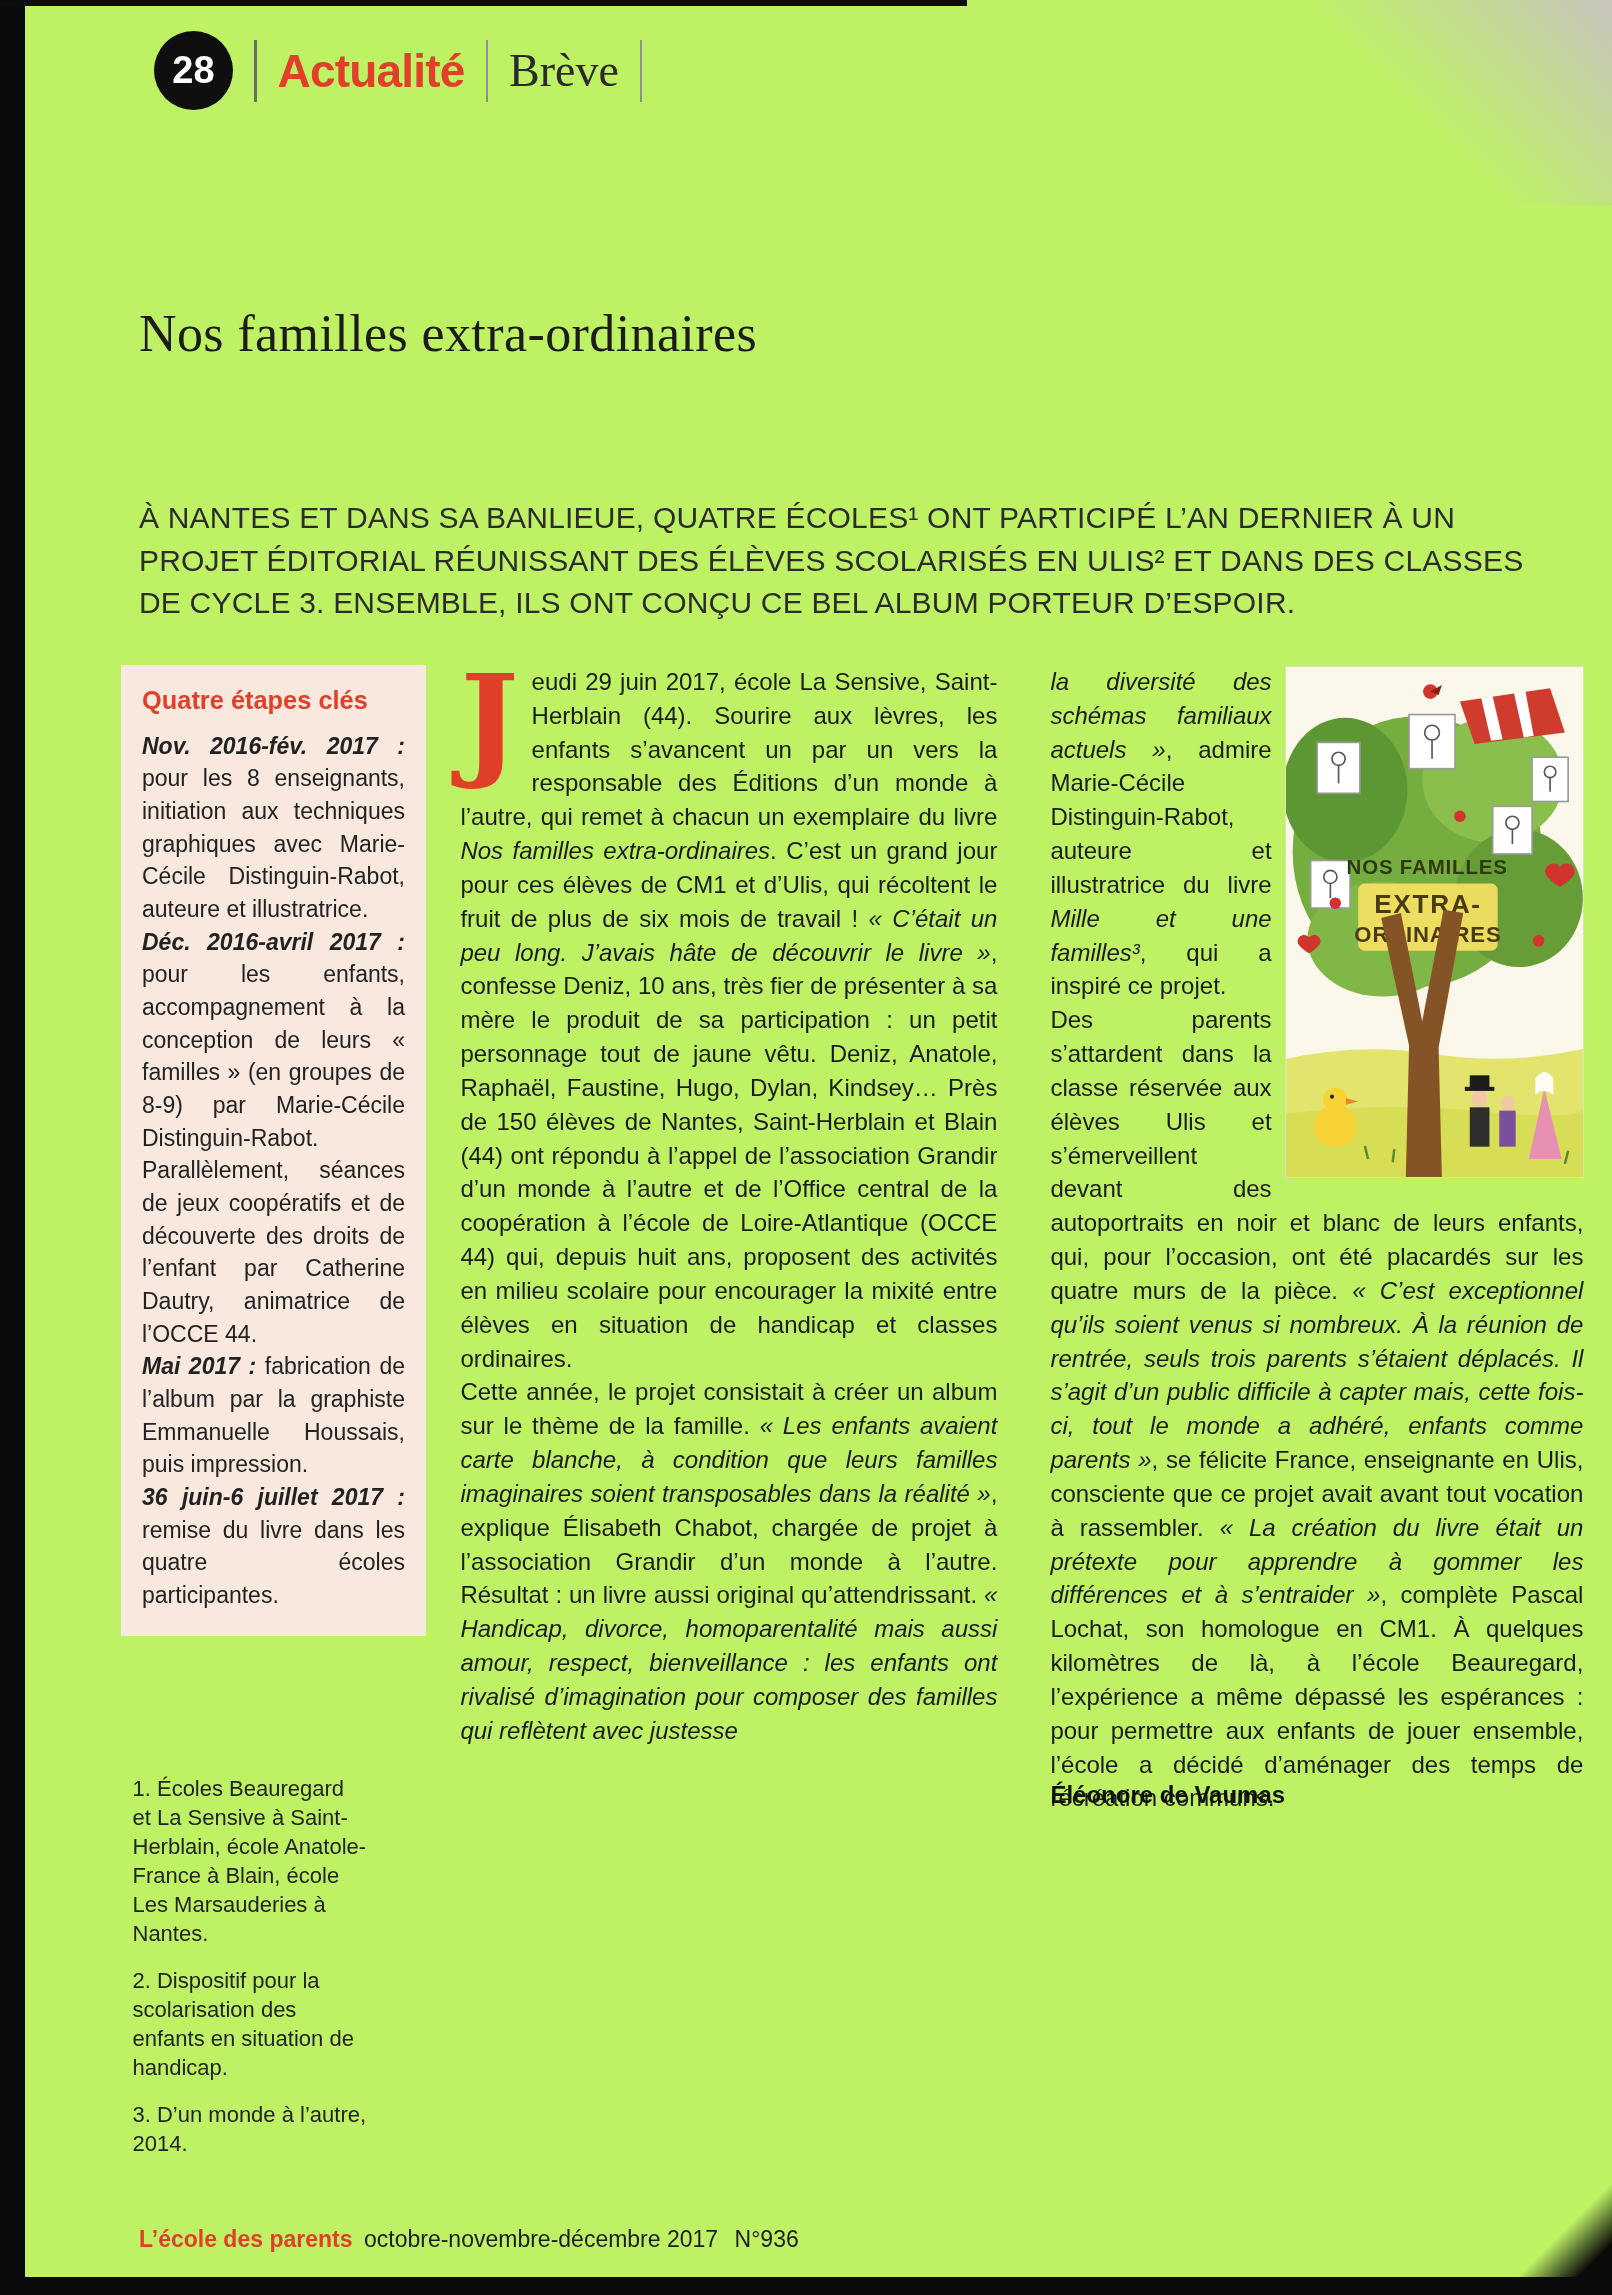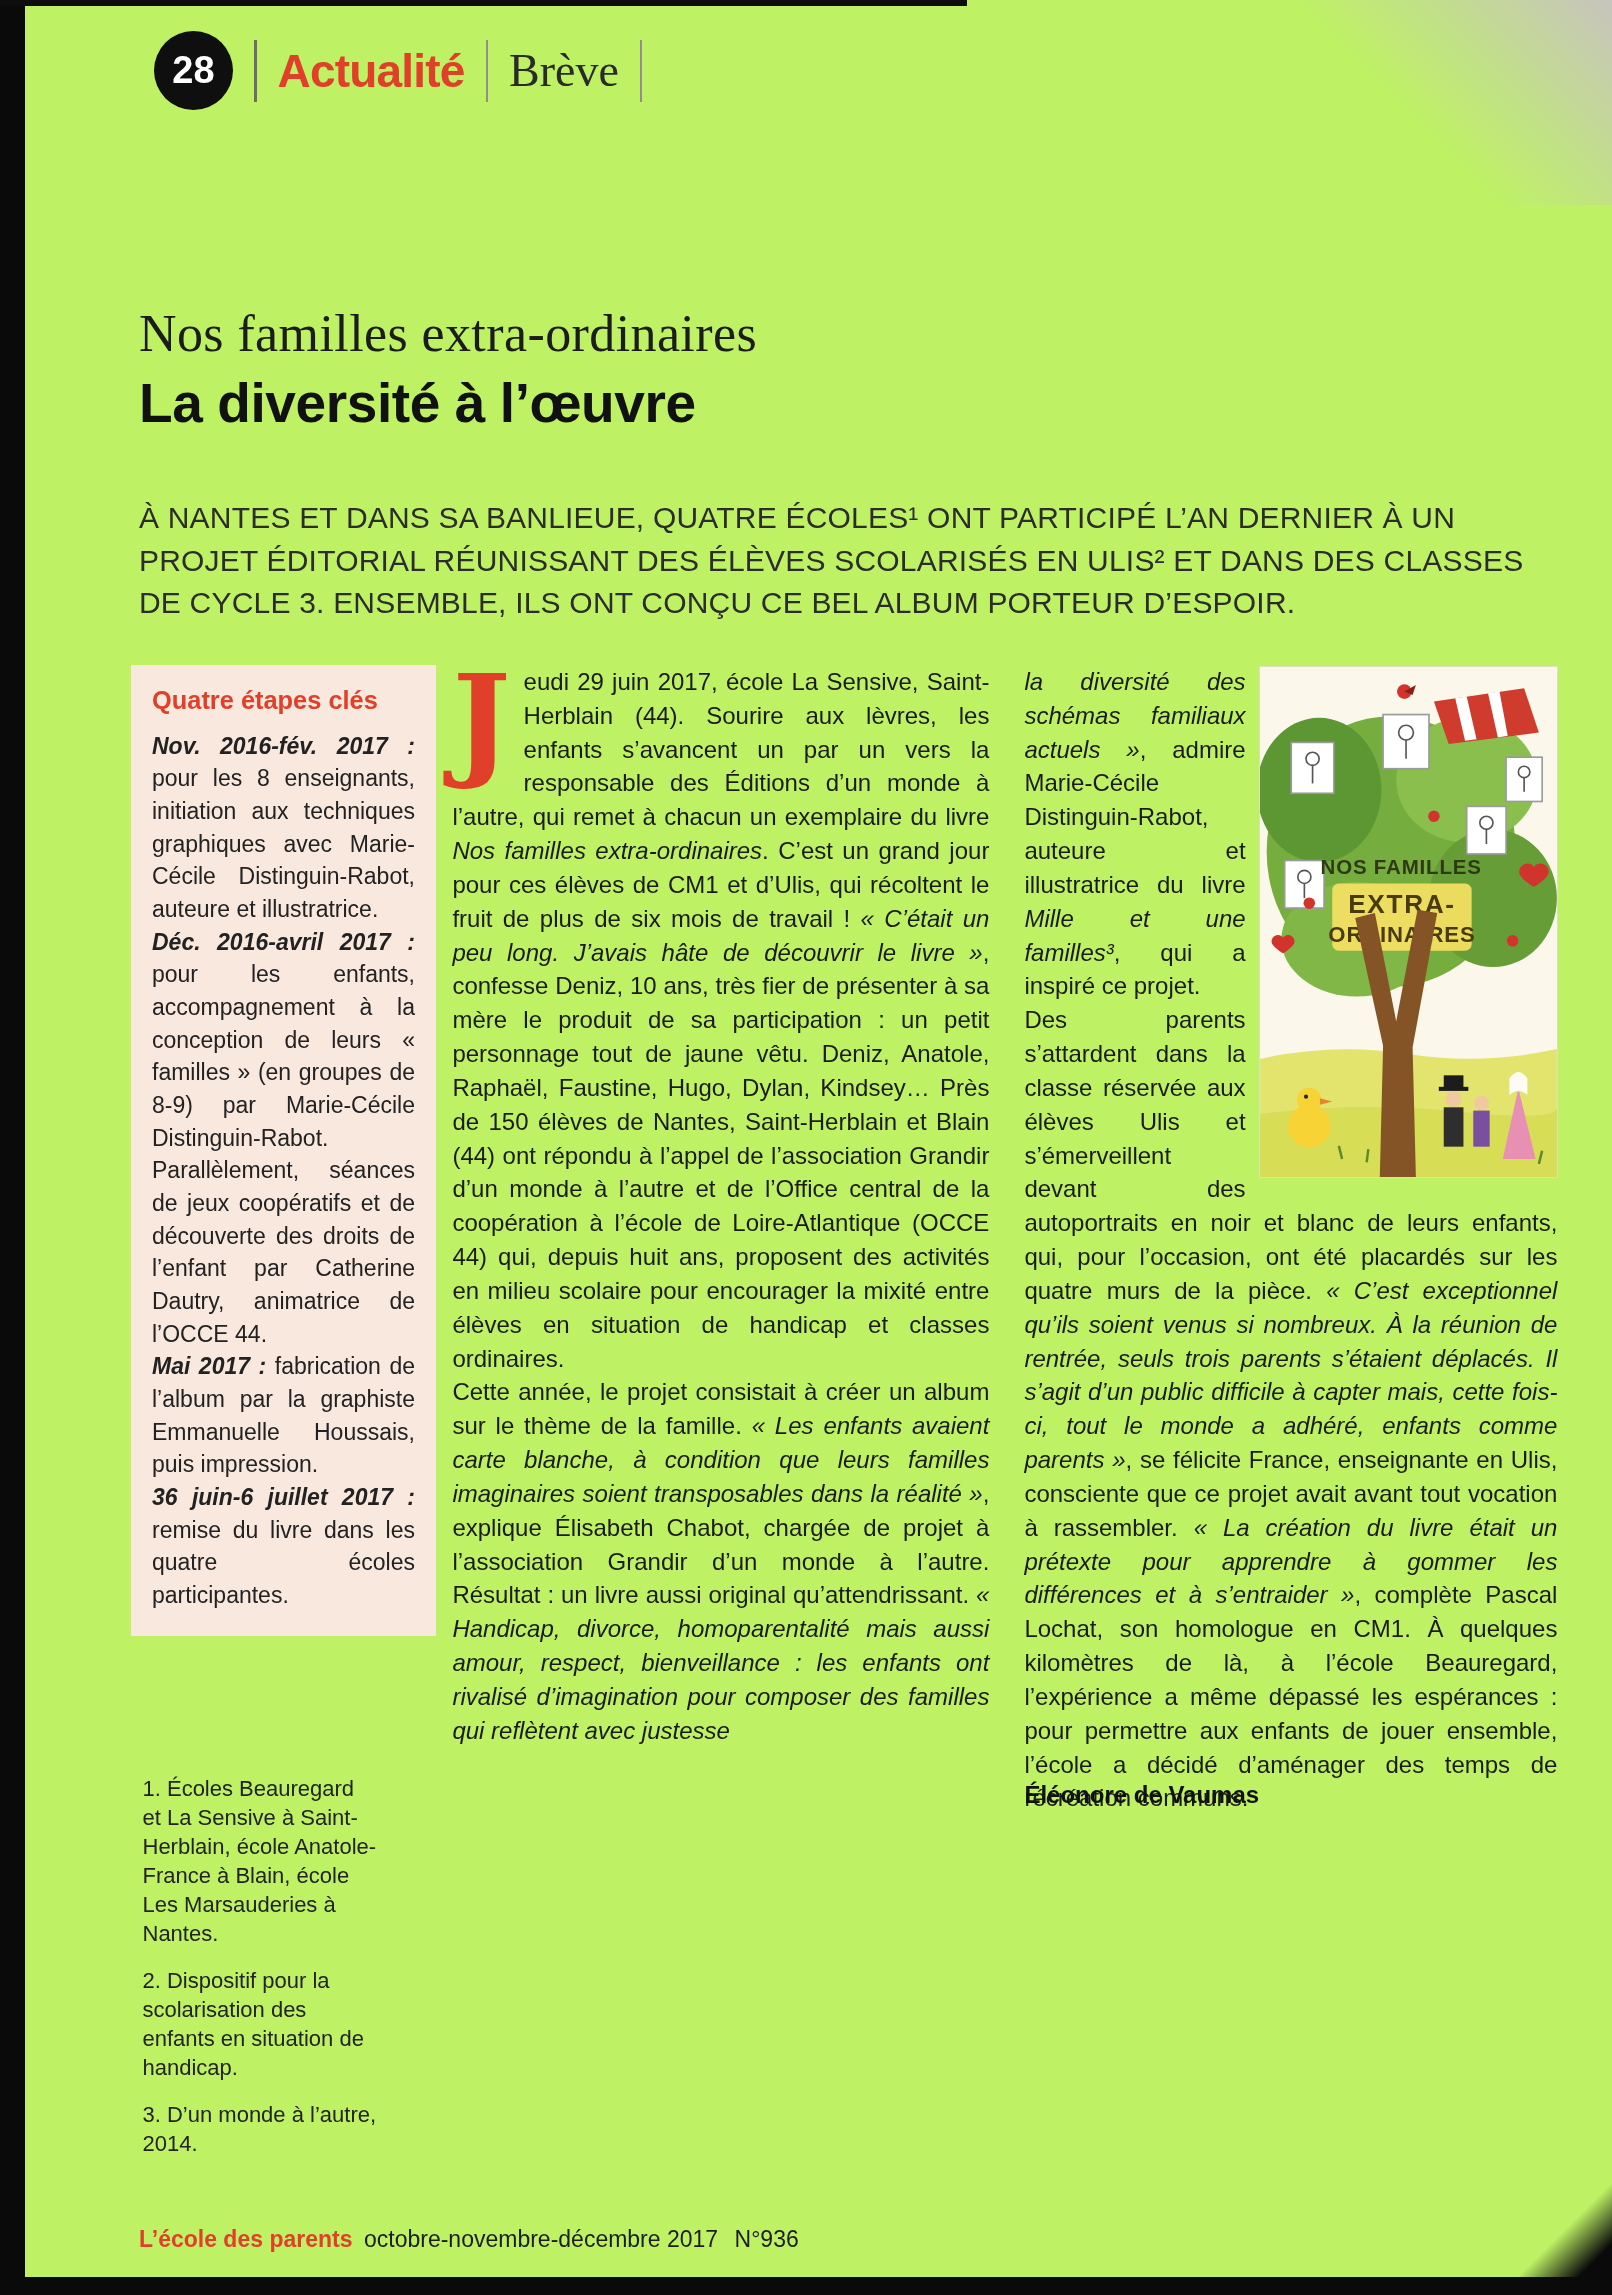--- a/index.html
+++ b/index.html
@@ -29,21 +29,21 @@
   .titles{position:absolute;left:139px;top:307px;z-index:10;}
   .kicker{margin:0;font-family:"Liberation Serif",serif;font-weight:normal;
     font-size:52px;line-height:1.05;color:#1c1c1c;letter-spacing:0.4px;}
   .headline{margin:13px 0 0 0;font-size:55px;line-height:1.05;font-weight:bold;color:#111;letter-spacing:-0.4px;}
 
   
   .lede{position:absolute;left:139px;top:497px;width:1393px;margin:0;
     font-size:30px;line-height:1.42;color:#2c2c2c;letter-spacing:0.2px;z-index:10;}
 
   
-  .columns{position:absolute;left:131px;top:665px;width:1426px;display:flex;z-index:10;}
+  .columns{position:absolute;left:121px;top:665px;width:1426px;display:flex;z-index:10;gap:18px;}
   .col-left{width:305px;flex:0 0 305px;}
   .col-mid{width:537px;flex:0 0 537px;margin-left:16.4px;}
   .col-right{width:533px;flex:0 0 533px;margin-left:35px;}
 
   
   .keybox{background:#f9e8de;padding:21px 21px 24.6px 21px;box-sizing:border-box;min-height:971px;}
   .keybox-title{margin:0 0 14.8px 0;font-size:25.4px;font-weight:bold;color:#e0402a;}
   .kb-entry{margin:0;font-size:23px;line-height:1.42;text-align:justify;color:#222;}
   .kb-date{font-weight:bold;font-style:italic;}
   .kb-text{font-style:normal;}
@@ -81,21 +81,20 @@
     </div>
     <div class="mast-rule r1"></div>
     <span class="section-label">Actualité</span>
     <div class="mast-rule"></div>
     <span class="subsection-label">Brève</span>
     <div class="mast-rule"></div>
   </header>
 
   <div class="titles">
     <h2 class="kicker">Nos familles extra-ordinaires</h2>
-    <h1 class="headline">La diversité à l’œuvre</h1>
   </div>
 
   <p class="lede">À NANTES ET DANS SA BANLIEUE, QUATRE ÉCOLES¹ ONT PARTICIPÉ L’AN DERNIER À UN PROJET ÉDITORIAL RÉUNISSANT DES ÉLÈVES SCOLARISÉS EN ULIS² ET DANS DES CLASSES DE CYCLE 3. ENSEMBLE, ILS ONT CONÇU CE BEL ALBUM PORTEUR D’ESPOIR.</p>
 
   <div class="columns">
 
     <div class="col-left">
       <aside class="keybox">
         <h3 class="keybox-title">Quatre étapes clés</h3>
         <p class="kb-entry"><span class="kb-date">Nov. 2016-fév. 2017 : </span><span class="kb-text">pour les 8 enseignants, initiation aux techniques graphiques avec Marie-Cécile Distinguin-Rabot, auteure et illustratrice.</span></p>

